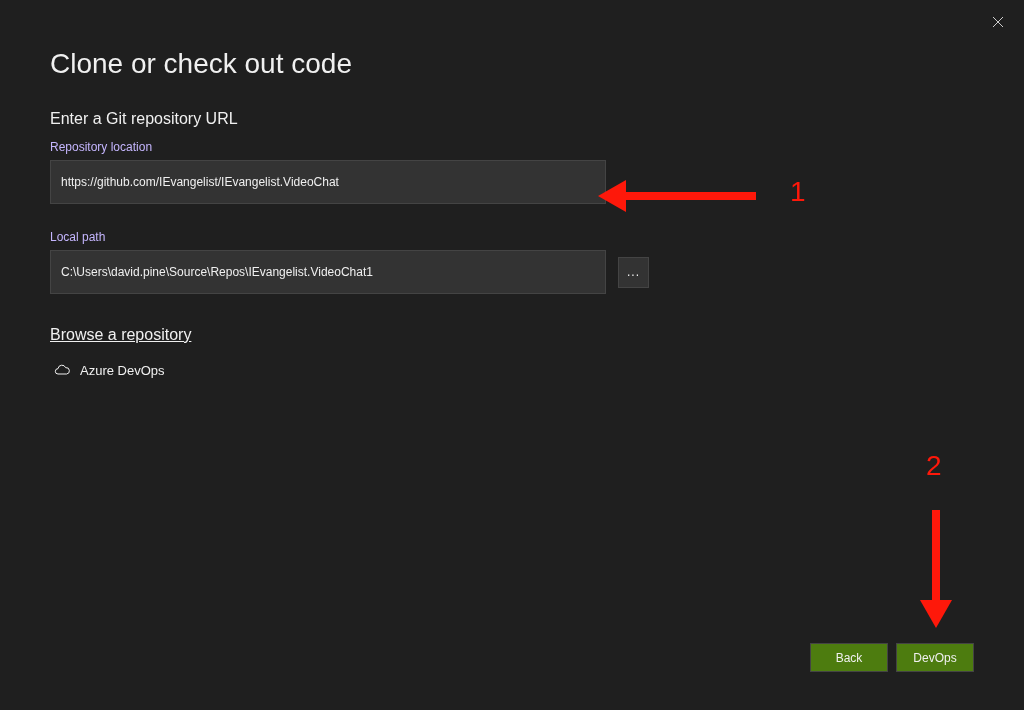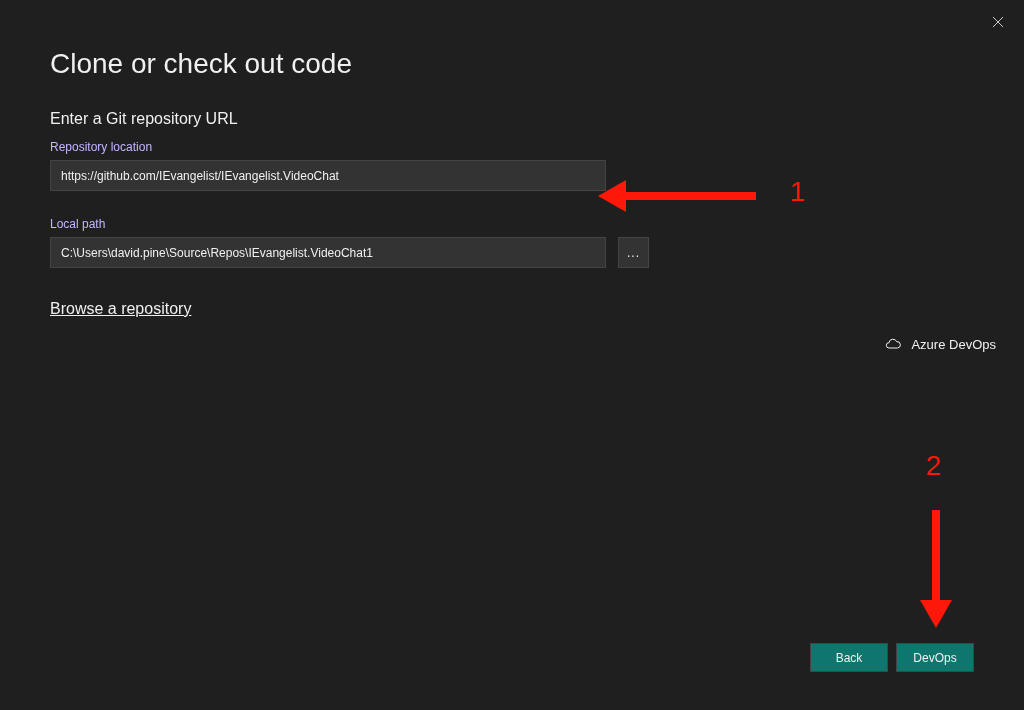--- a/index.html
+++ b/index.html
@@ -46,21 +46,21 @@
       margin-bottom: 6px;
     }
     .field-row {
       display: flex;
       gap: 12px;
       align-items: center;
       margin-bottom: 26px;
     }
     .text-input {
       width: 556px;
-      height: 31px;
+      height: 44px;
       background: #333333;
       border: 1px solid #444444;
       color: #f0f0f0;
       font-size: 12px;
       padding: 0 10px;
       font-family: inherit;
       outline: none;
     }
     .browse-btn {
       width: 31px;
@@ -84,34 +84,33 @@
       text-decoration: underline;
     }
     .repo-link {
       display: flex;
       align-items: center;
       gap: 10px;
       font-size: 13px;
       color: #f0f0f0;
       cursor: pointer;
       padding-left: 4px;
-      justify-content: flex-end;
     }
     .repo-link svg { width: 16px; height: 16px; flex-shrink: 0; }
     .footer-buttons {
       position: absolute;
       bottom: 38px;
       right: 50px;
       display: flex;
       gap: 8px;
     }
     .btn {
       width: 78px;
       height: 29px;
-      background: #0f766e;
+      background: #4d7c0f;
       border: 1px solid #444444;
       color: #f0f0f0;
       font-size: 12px;
       cursor: pointer;
       font-family: inherit;
     }
     .annotation {
       position: absolute;
       pointer-events: none;
     }

